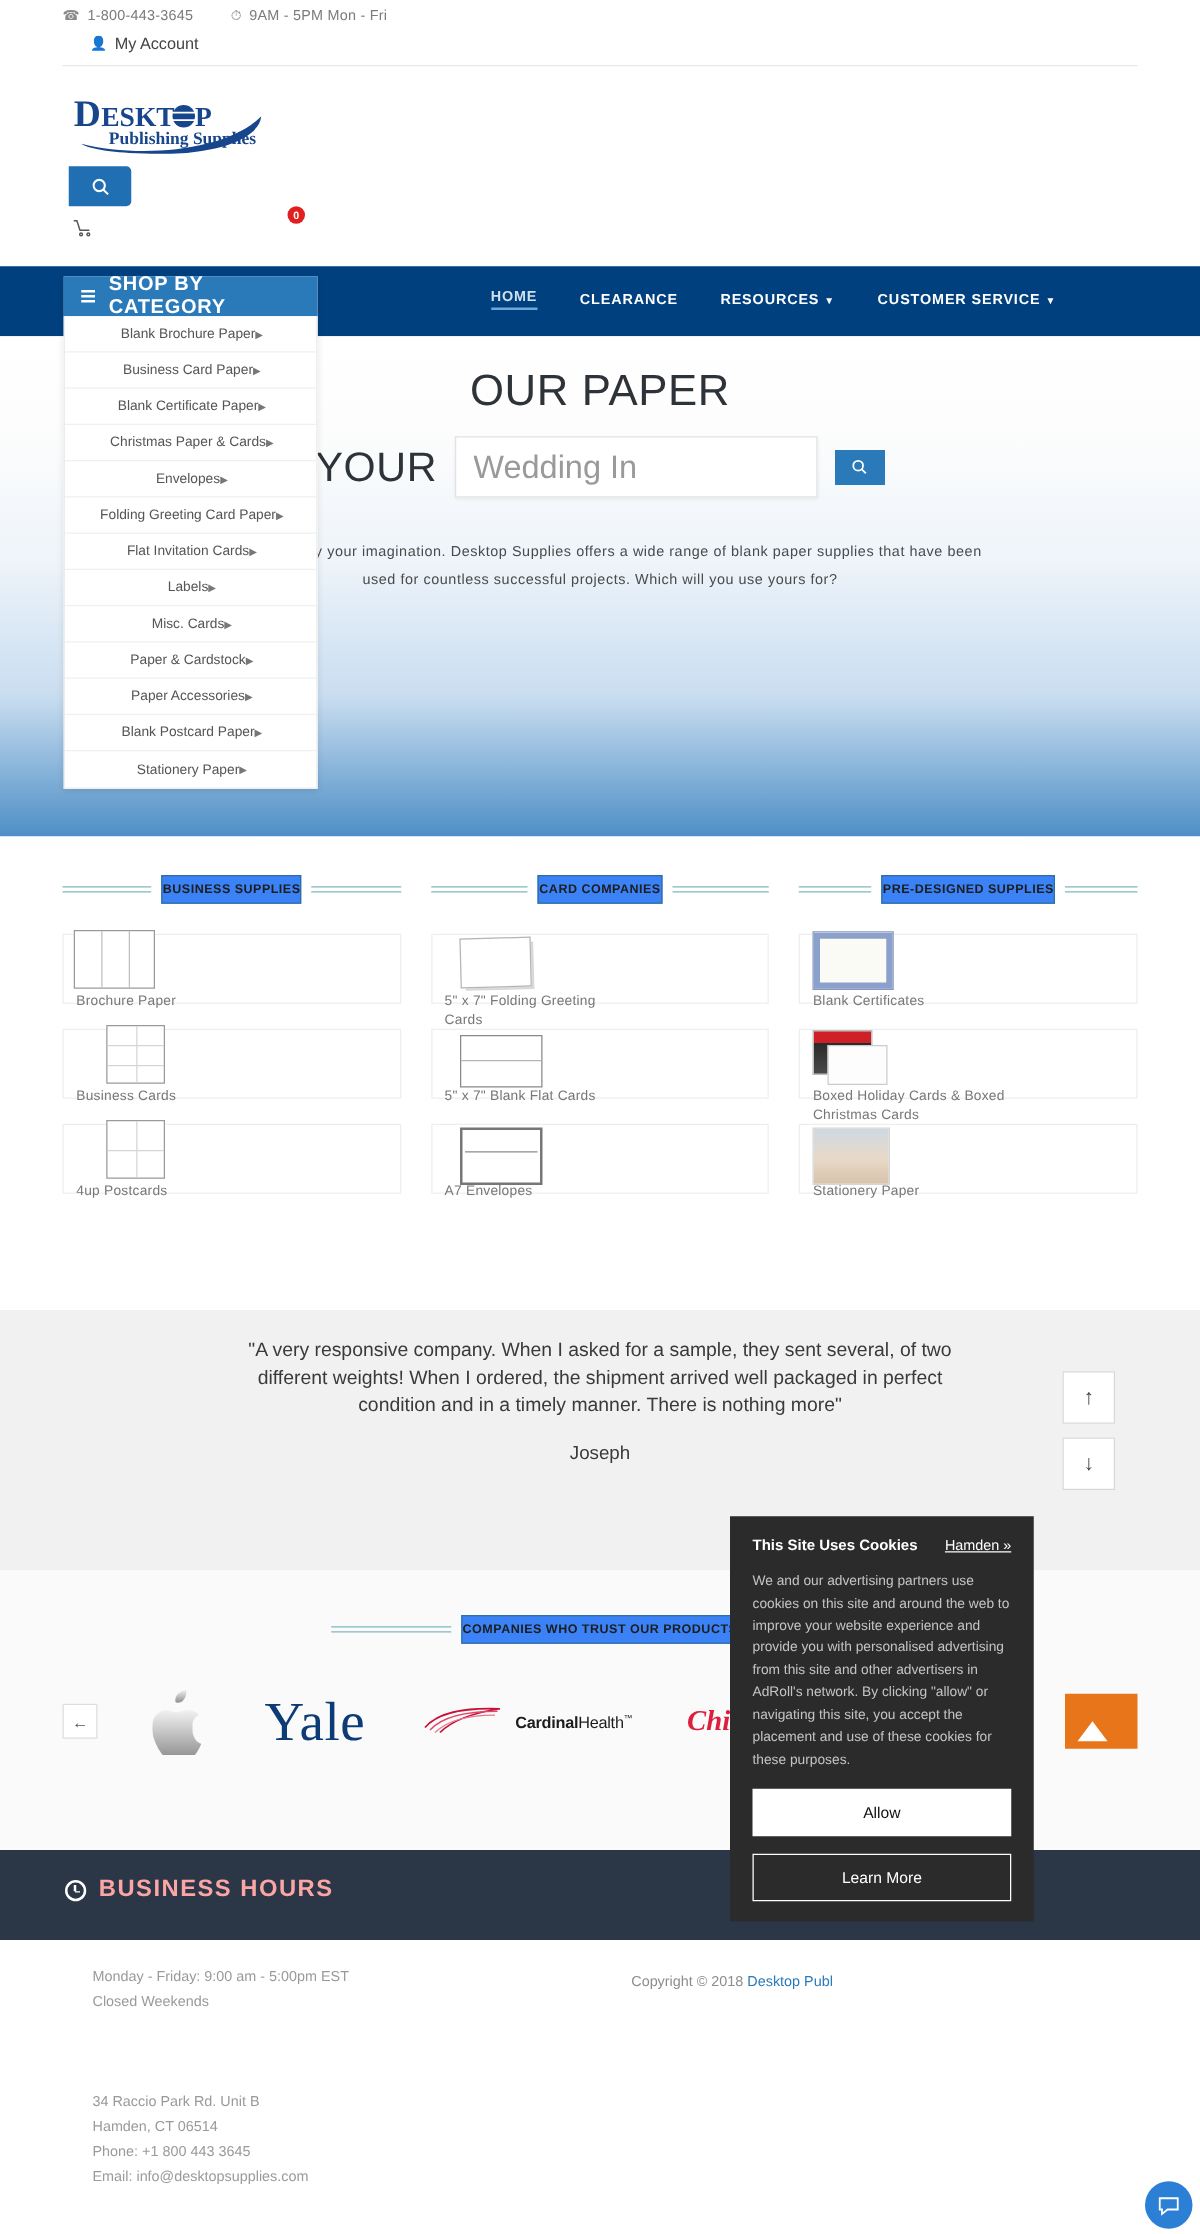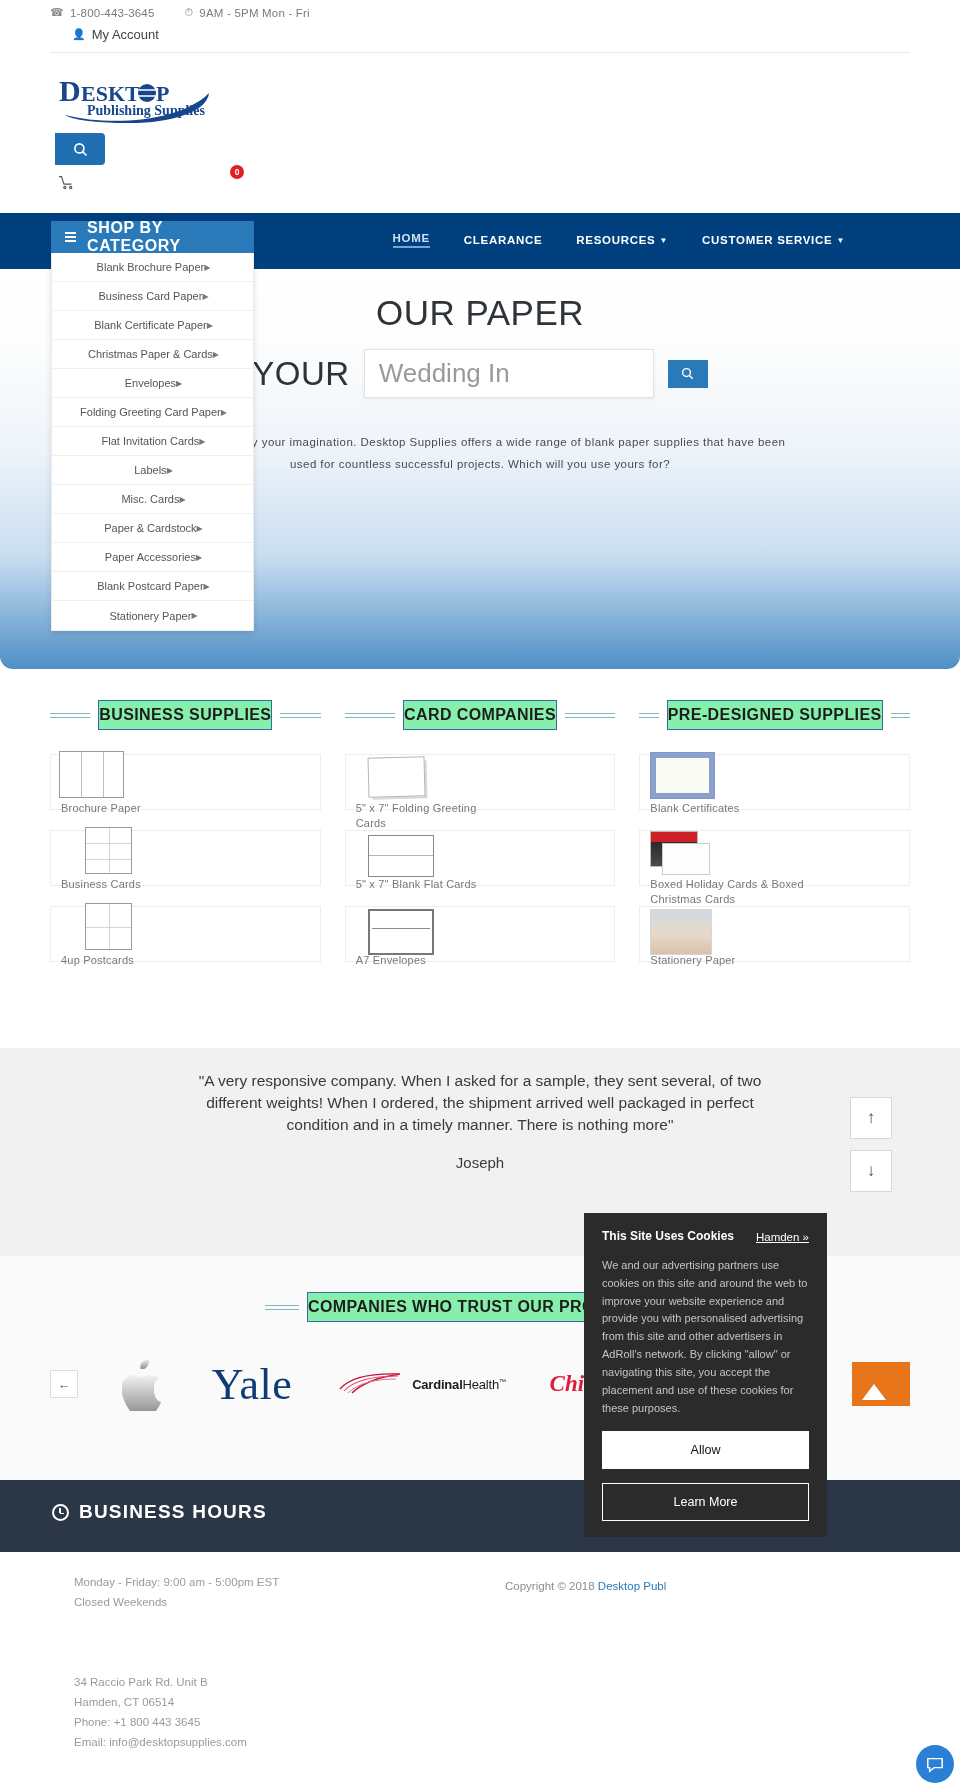--- a/index.html
+++ b/index.html
@@ -64,21 +64,21 @@
   .hamb i { display:block; width:11px; height:1.6px; background:#fff; }
   .catlist { background:#fff; border:1px solid #ececec; border-top:none; }
   .catitem { height:29px; display:flex; align-items:center; justify-content:center;
     padding:0 12px 0 14px; border-bottom:1px solid #f0f0f0; font-size:11px; color:#555;
     cursor:pointer; }
   .catitem:last-child { border-bottom:none; }
   .catitem .arr { color:#777; font-size:8px; }
 
   
   .hero { position:absolute; top:269px; left:0; width:960px; height:400px;
-    background:linear-gradient(180deg,#ffffff 0%,#fdfdfd 18%,#eef4fa 45%,#c9ddf0 72%,#4e8fc6 100%);border-radius:13px; }
+    background:linear-gradient(180deg,#ffffff 0%,#fdfdfd 18%,#eef4fa 45%,#c9ddf0 72%,#4e8fc6 100%); }
   .hero h1 { margin:0; padding-top:24px; text-align:center; font-size:35px;
     font-weight:400; color:#2d3338; letter-spacing:.5px; }
   .hero-row { display:flex; align-items:center; justify-content:center; gap:14px; margin-top:16px; }
   .hero-your { font-size:33px; color:#2d3338; font-weight:400; letter-spacing:.5px; }
   .hero-input {
     width:290px; height:49px; background:#fff; border:1px solid #e2e2e2;
     font-size:26px; color:#9a9a9a; padding:0 14px; outline:none;
     box-shadow:0 1px 3px rgba(0,0,0,.07);
     font-family:"Liberation Sans", sans-serif;
   }
@@ -89,22 +89,22 @@
     color:#4a4a4a; line-height:1.9; letter-spacing:.45px; }
 
   
   .products { position:absolute; top:700px; left:0; width:960px; }
   .prow { width:860px; margin:0 auto; display:flex; gap:24px; }
   .pcol { flex:1; }
   .sec-title { display:flex; align-items:center; justify-content:center; gap:8px; margin-bottom:24px; }
   .rule { flex:1; height:7px; position:relative; }
   .rule:before, .rule:after { content:""; position:absolute; left:0; right:0; height:1px; background:#7fb8bd; }
   .rule:before { top:1px; } .rule:after { top:5px; }
-  .sec-label { border:1px solid #2f6da3; padding:5px 0; font-size:16px; font-weight:bold;
-    color:#1d1d1d; letter-spacing:.4px; white-space:nowrap; background:#86efac; }
+  .sec-label { border:1px solid #2f6da3; padding:5px 0; font-size:10px; font-weight:bold;
+    color:#1d1d1d; letter-spacing:.4px; white-space:nowrap; background:#3b82f6; }
   .tile { height:56px; border:1px solid #eee; background:#fff; position:relative; margin-bottom:20px; }
   .tile .thumb { position:absolute; left:8px; top:-4px; }
   .tile-cap { position:absolute; left:10px; top:46px; font-size:11px; color:#777; letter-spacing:.2px; line-height:1.4; }
 
   .ph { border:1px solid #9a9a9a; background:#fff; }
   .ph-brochure { width:65px; height:47px; position:relative; }
   .ph-brochure i { position:absolute; top:0; bottom:0; width:1px; background:#bfbfbf; }
   .ph-grid { width:47px; height:47px; position:relative; }
   .ph-grid i.h { position:absolute; left:0; right:0; height:1px; background:#d5d5d5; }
   .ph-grid i.v { position:absolute; top:0; bottom:0; width:1px; background:#d5d5d5; }
@@ -151,21 +151,21 @@
     background:linear-gradient(180deg,#d8232a 0%,#d8232a 37%,#ffffff 37%,#ffffff 55%,#0b4ea2 55%,#0b4ea2 100%);
     border:1px solid #eee; }
   .pepsi-word { font-size:24px; color:#c8c8c8; font-family:"Liberation Sans", sans-serif; }
   .brand-orange { width:58px; height:44px; background:#e8751a; position:relative; }
   .brand-orange:after { content:""; position:absolute; left:10px; bottom:6px;
     border-left:12px solid transparent; border-right:12px solid transparent; border-bottom:16px solid #fff; }
 
   
   .footer { position:absolute; top:1480px; left:0; width:960px; height:307px; background:#fff; }
   .footer-top { width:960px; height:72px; background:#2b3647; position:relative; }
-  .fh-title { position:absolute; left:52px; top:21px; color:#ffffff; font-size:19px;
+  .fh-title { position:absolute; left:52px; top:21px; color:#fca5a5; font-size:19px;
     font-weight:bold; letter-spacing:1.2px; display:flex; align-items:center; gap:10px; }
   .fh-icon { width:17px; height:17px; border:2px solid #fff; border-radius:50%; position:relative; }
   .fh-icon:before { content:""; position:absolute; left:5px; top:2.5px; width:1.7px; height:5px; background:#fff; }
   .fh-icon:after { content:""; position:absolute; left:5.5px; top:7px; width:4px; height:1.7px; background:#fff; }
   .footer-body { position:relative; width:960px; }
   .fcol-left { position:absolute; left:74px; top:20px; font-size:11.5px; color:#9a9a9a; line-height:1.75; }
   .copyright { position:absolute; left:505px; top:28px; font-size:11.5px; color:#8d8d8d; }
   .copyright b { color:#2a7ab9; font-weight:normal; }
   .faddr { position:absolute; left:74px; top:120px; font-size:11.5px; color:#9a9a9a; line-height:1.75; }
 

